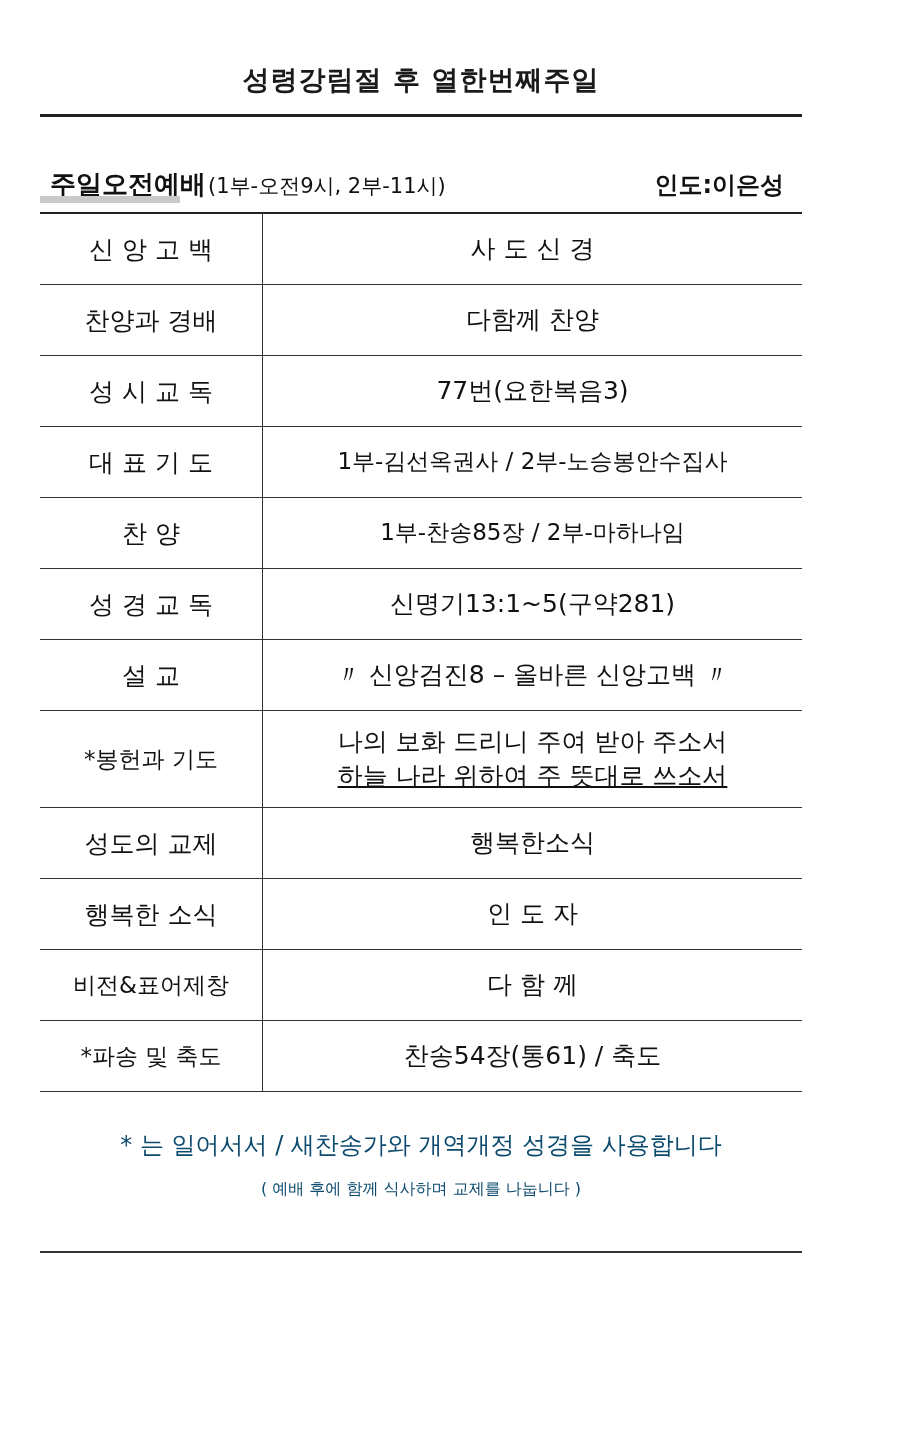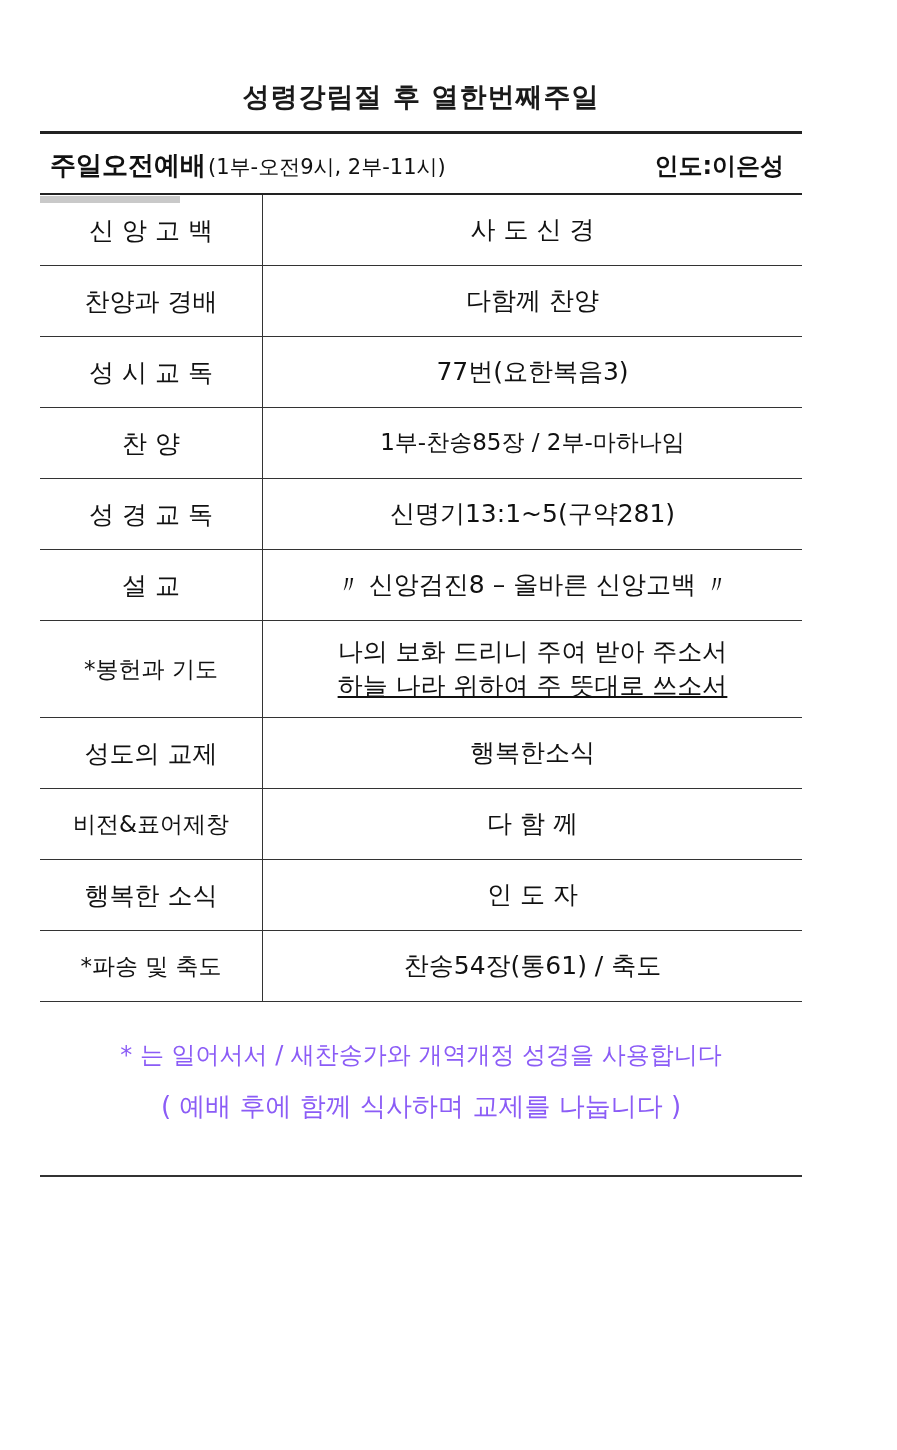--- a/index.html
+++ b/index.html
@@ -14,21 +14,21 @@
     color: #111111;
     position: relative;
     overflow: hidden;
   }
 
   .page {
     position: relative;
     width: 842px;
     height: 1450px;
     box-sizing: border-box;
-    padding: 17px 40px;
+    padding: 0 40px;
   }
 
   
   .doc-title {
     text-align: center;
     font-size: 27px;
     font-weight: bold;
     letter-spacing: 1px;
     padding-top: 62px;
     padding-bottom: 12px;
@@ -42,20 +42,21 @@
     display: flex;
     align-items: baseline;
     justify-content: space-between;
     border-top: 3px solid #222;
     padding: 14px 6px 10px 10px;
     margin-top: 4px;
   }
   .service-header .left {
     display: flex;
     align-items: baseline;
+    margin-top: 36px;
   }
   .service-title {
     font-size: 26px;
     font-weight: bold;
     letter-spacing: 0px;
   }
   .service-sub {
     font-size: 21px;
     font-weight: normal;
     margin-left: 2px;
@@ -110,24 +111,24 @@
   }
 
   
   .footnotes {
     padding-top: 28px;
     text-align: center;
   }
   .footnote {
     font-size: 24px;
     padding: 9px 0;
-    color: #8b5cf6;
+    color: #0c4a6e;
   }
   .footnote.second {
-    font-size: 26px;
+    font-size: 16px;
   }
   .bottom-rule {
     border-top: 2px solid #333;
     margin-top: 42px;
   }
 
   .shade {
     position: absolute;
     left: 40px;
     width: 140px;
@@ -159,20 +160,24 @@
       </tr>
       <tr>
         <td class="cell-label">찬양과 경배</td>
         <td class="cell-value">다함께 찬양</td>
       </tr>
       <tr>
         <td class="cell-label">성 시 교 독</td>
         <td class="cell-value">77번(요한복음3)</td>
       </tr>
       <tr>
+        <td class="cell-label">대 표 기 도</td>
+        <td class="cell-value small">1부-김선옥권사 / 2부-노승봉안수집사</td>
+      </tr>
+      <tr>
         <td class="cell-label">찬      양</td>
         <td class="cell-value small">1부-찬송85장 / 2부-마하나임</td>
       </tr>
       <tr>
         <td class="cell-label">성 경 교 독</td>
         <td class="cell-value">신명기13:1~5(구약281)</td>
       </tr>
       <tr>
         <td class="cell-label">설      교</td>
         <td class="cell-value">〃 신앙검진8 – 올바른 신앙고백 〃</td>
@@ -182,26 +187,26 @@
         <td class="cell-value">
           <span>나의 보화 드리니 주여 받아 주소서</span>
           <span class="line2">하늘 나라 위하여 주 뜻대로 쓰소서</span>
         </td>
       </tr>
       <tr>
         <td class="cell-label">성도의 교제</td>
         <td class="cell-value">행복한소식</td>
       </tr>
       <tr>
+        <td class="cell-label">행복한 소식</td>
+        <td class="cell-value">인  도  자</td>
+      </tr>
+      <tr>
         <td class="cell-label small">비전&amp;표어제창</td>
         <td class="cell-value">다  함  께</td>
-      </tr>
-      <tr>
-        <td class="cell-label">행복한 소식</td>
-        <td class="cell-value">인  도  자</td>
       </tr>
       <tr>
         <td class="cell-label small">*파송 및 축도</td>
         <td class="cell-value">찬송54장(통61) / 축도</td>
       </tr>
     </tbody>
   </table>
 
   <div class="footnotes">
     <div class="footnote">*  는 일어서서 /  새찬송가와 개역개정 성경을 사용합니다</div>

